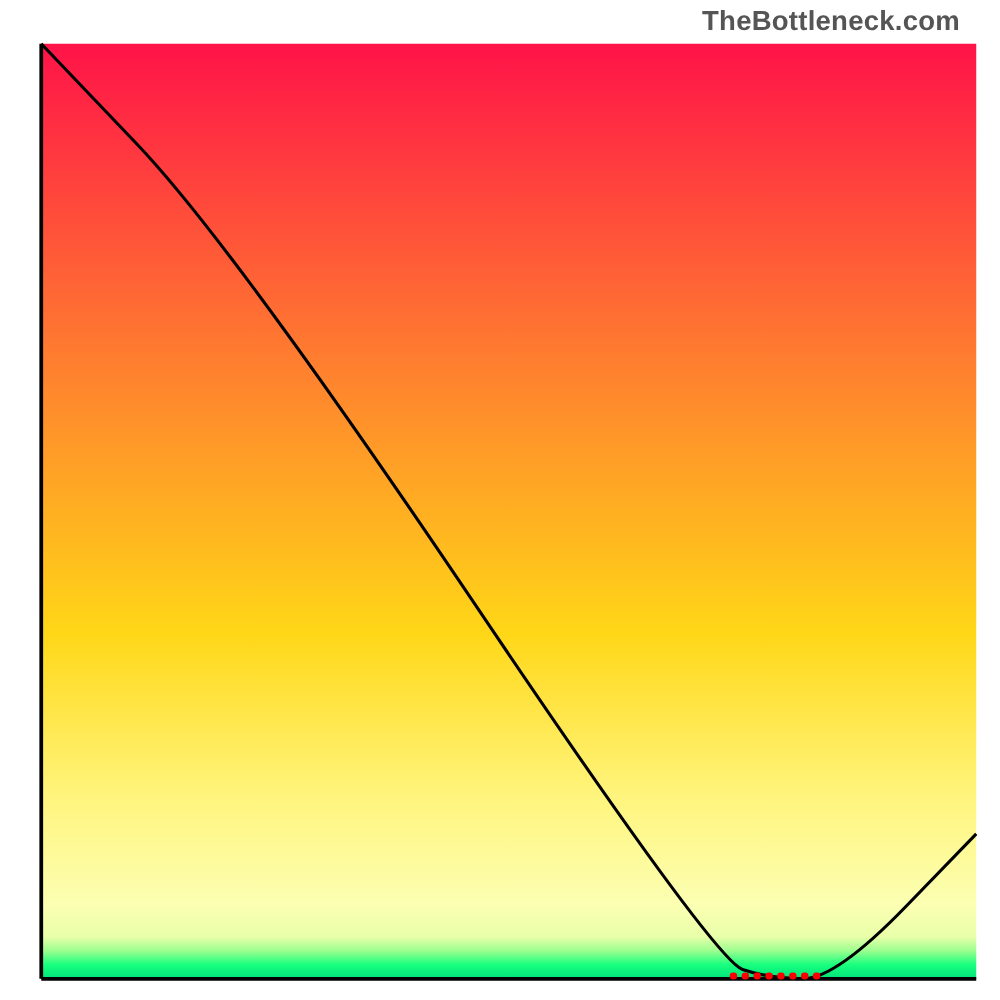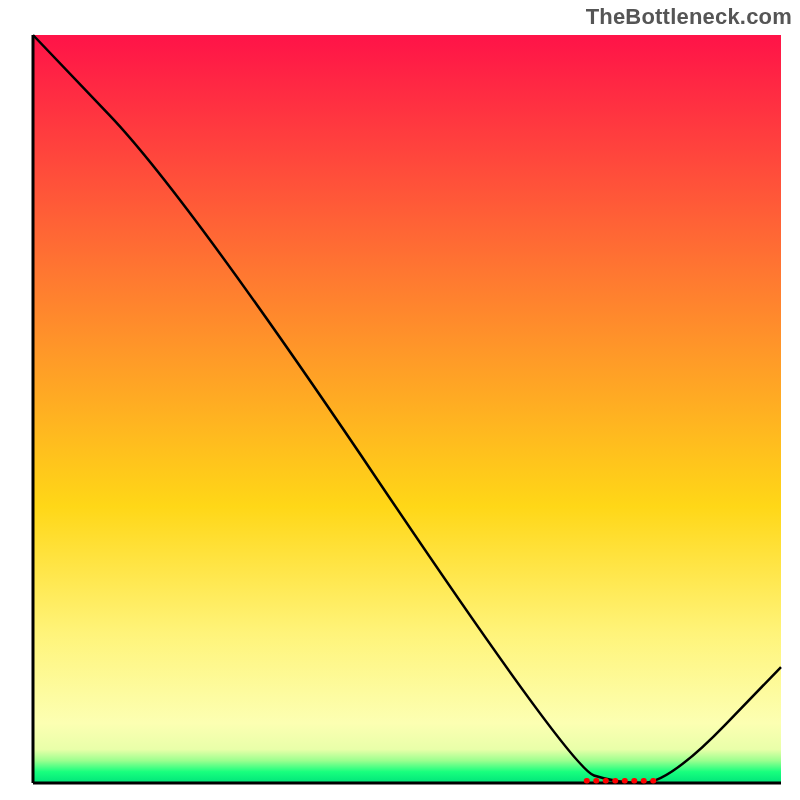--- a/index.html
+++ b/index.html
@@ -12,21 +12,21 @@
     overflow: hidden;
   }
   .container {
     position: relative;
     width: 800px;
     height: 800px;
   }
   .watermark {
     position: absolute;
     top: 4px;
-    right: 8px;
+    right: 32px;
     font-size: 22px;
     font-weight: bold;
     color: #555555;
     letter-spacing: 0.2px;
     user-select: none;
   }
   svg.chart {
     position: absolute;
     top: 0;
     left: 0;

